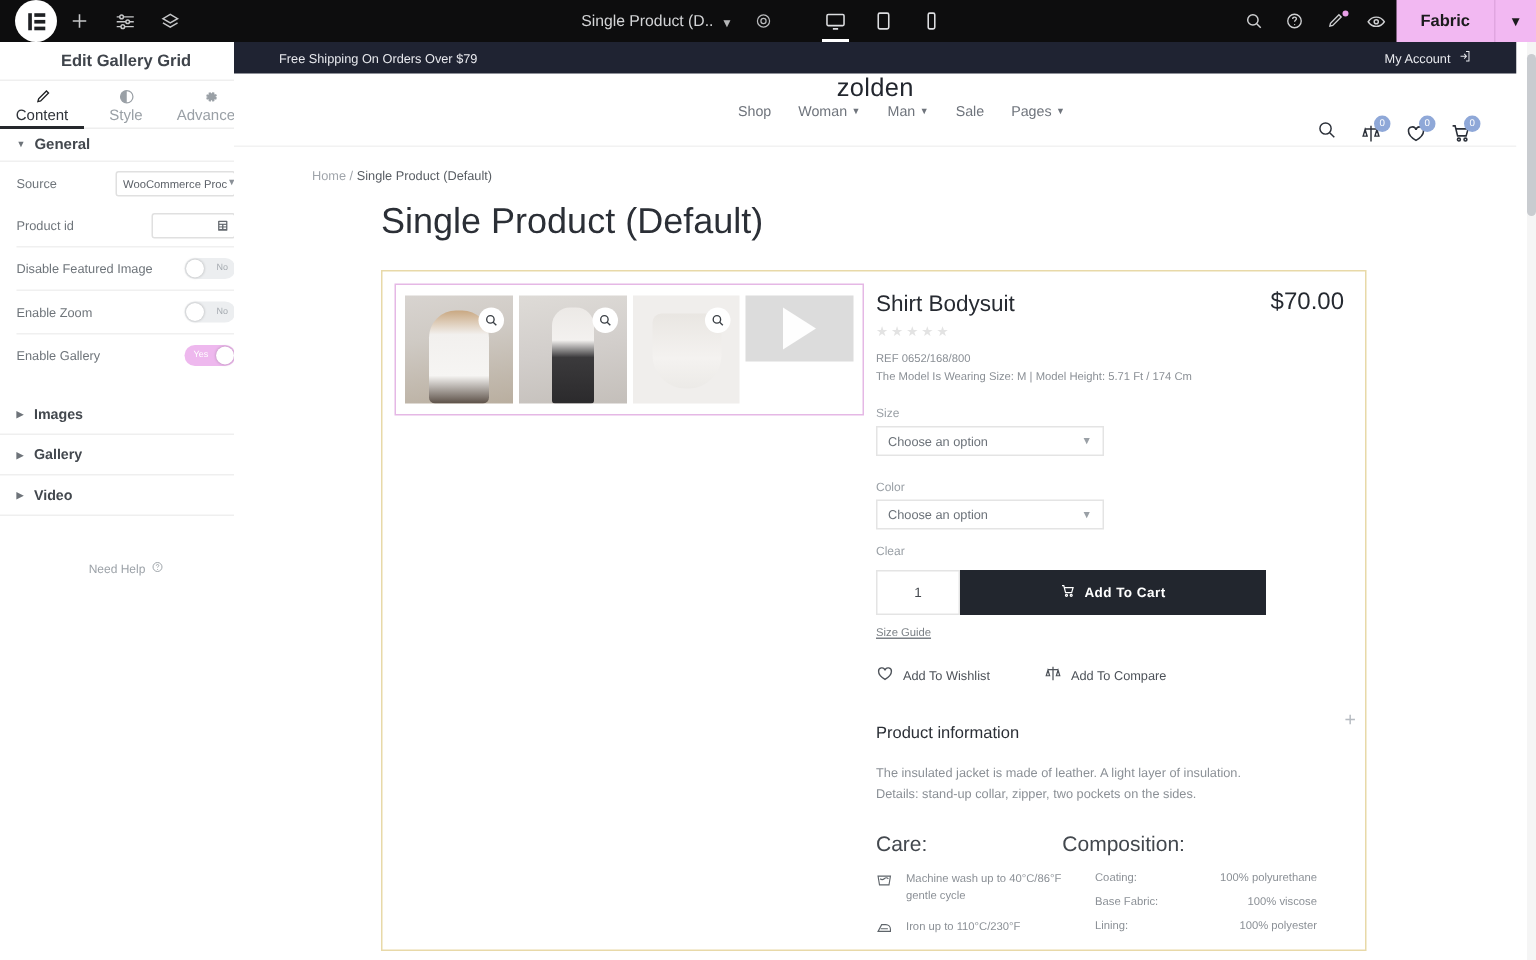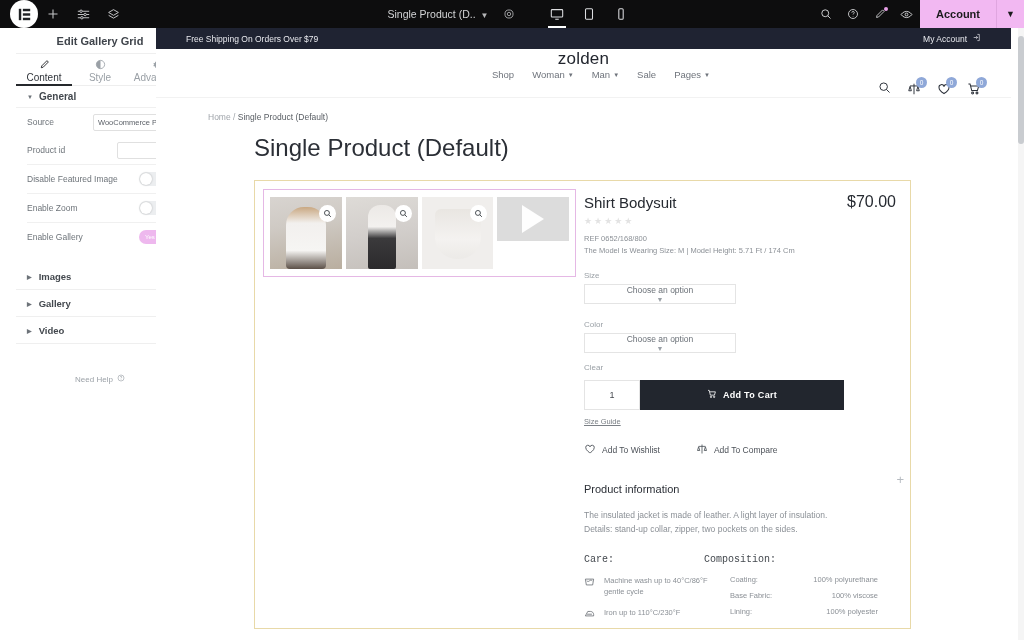--- a/index.html
+++ b/index.html
@@ -62,21 +62,21 @@
     padding: 0 16px;
   }
   .publish-arrow {
     height: 28px; width: 28px; background: #f2b8f2; color: #1b1b1d;
     display: flex; align-items: center; justify-content: center;
     border-left: 1px solid #e0a6e0; font-size: 9px;
   }
 
   
   .panel {
-    position: absolute; top: 28px; left: 16px; width: 169px; height: 612px;
+    position: absolute; top: 28px; left: 0; width: 169px; height: 612px;
     background: #fff; border-right: 1px solid #e6e6e6;
   }
   .panel-title {
     height: 26px; display: flex; align-items: center; justify-content: center;
     font-size: 11px; color: #3f444b; font-weight: 600;
     border-bottom: 1px solid #efefef;
   }
   .tabs { display: flex; height: 32px; border-bottom: 1px solid #eee; }
   .tab {
     flex: 1; display: flex; flex-direction: column; align-items: center;
@@ -234,21 +234,21 @@
   .title-row { display: flex; align-items: center; padding-right: 14px; }
   .p-title { font-size: 15px; color: #262a31; }
   .p-price { margin-left: auto; font-size: 16px; color: #262a31; }
   .stars { margin-top: 5px; color: #e3e3e3; font-size: 9px; letter-spacing: 2px; }
   .ref { margin-top: 8px; font-size: 7.5px; color: #8b9096; }
   .modelinfo { margin-top: 3px; font-size: 7.5px; color: #8b9096; }
   .opt-label { font-size: 8px; color: #9aa0a6; margin-top: 16px; }
   .opt-select {
     margin-top: 4px; width: 152px; height: 20px; border: 1px solid #e4e4e4;
     display: flex; align-items: center; justify-content: space-between;
-    padding: 0 7px; font-size: 8.5px; color: #6b7178; background: #fff; flex-direction: column;
+    padding: 0 7px; font-size: 8.5px; color: #6b7178; background: #fff;
   }
   .opt-select .sc { font-size: 7px; color: #9aa0a6; }
   .clear { margin-top: 10px; font-size: 8px; color: #9aa0a6; }
   .cart-row { display: flex; margin-top: 8px; gap: 0; }
   .qty {
     width: 56px; height: 30px; border: 1px solid #e4e4e4;
     display: flex; align-items: center; justify-content: center;
     font-size: 9px; color: #44484e;
   }
   .atc {
@@ -259,21 +259,21 @@
   .size-guide {
     margin-top: 7px; font-size: 7.5px; color: #7b8086;
     text-decoration: underline;
   }
   .actions { display: flex; gap: 36px; margin-top: 17px; align-items: center; }
   .action {
     display: flex; align-items: center; gap: 6px; font-size: 8.5px; color: #4d5259;
   }
   .pinfo-title { margin-top: 26px; font-size: 11px; color: #2b2f36; }
   .pinfo-desc { margin-top: 14px; font-size: 8.5px; color: #8b9096; line-height: 1.6; }
-  .cc-head { display: flex; margin-top: 18px; font-size: 10px; color: #43484e; font-family: Liberation Mono, monospace; }
+  .cc-head { display: flex; margin-top: 18px; font-size: 14px; color: #43484e; }
   .cc-head .c2 { margin-left: 90px; }
   .cc-body { display: flex; margin-top: 10px; }
   .care-col { width: 146px; }
   .care-row { display: flex; align-items: flex-start; gap: 9px; margin-bottom: 9px; }
   .care-txt { font-size: 7.5px; color: #8b9096; line-height: 1.5; }
   .care-ico { color: #5e646a; display: flex; padding-top: 1px; }
   .comp-col { width: 148px; }
   .comp-row {
     display: flex; justify-content: space-between;
     font-size: 7.5px; color: #8b9096; margin-bottom: 7px;
@@ -375,21 +375,21 @@
           <path d="M11.5 2.5l2 2-7.5 7.5-2.6.6.6-2.6z"></path>
         </svg>
       <span class="dot-badge"></span>
     </div>
     <div class="tr-icon">
       <svg width="13" height="13" viewBox="0 0 16 16" stroke="currentColor" stroke-width="1.2" fill="none">
           <path d="M1.4 8S3.8 4.2 8 4.2 14.6 8 14.6 8 12.2 11.8 8 11.8 1.4 8 1.4 8z"></path>
           <circle cx="8" cy="8" r="1.7"></circle>
         </svg>
     </div>
-    <div class="publish">Account</div>
+    <div class="publish">Fabric</div>
     <div class="publish-arrow">▼</div>
   </div>
 </div>
 
 <div class="panel">
   <div class="panel-title">Edit Gallery Grid</div>
 
   <div class="tabs">
     <div class="tab active">
       <span class="ico">

